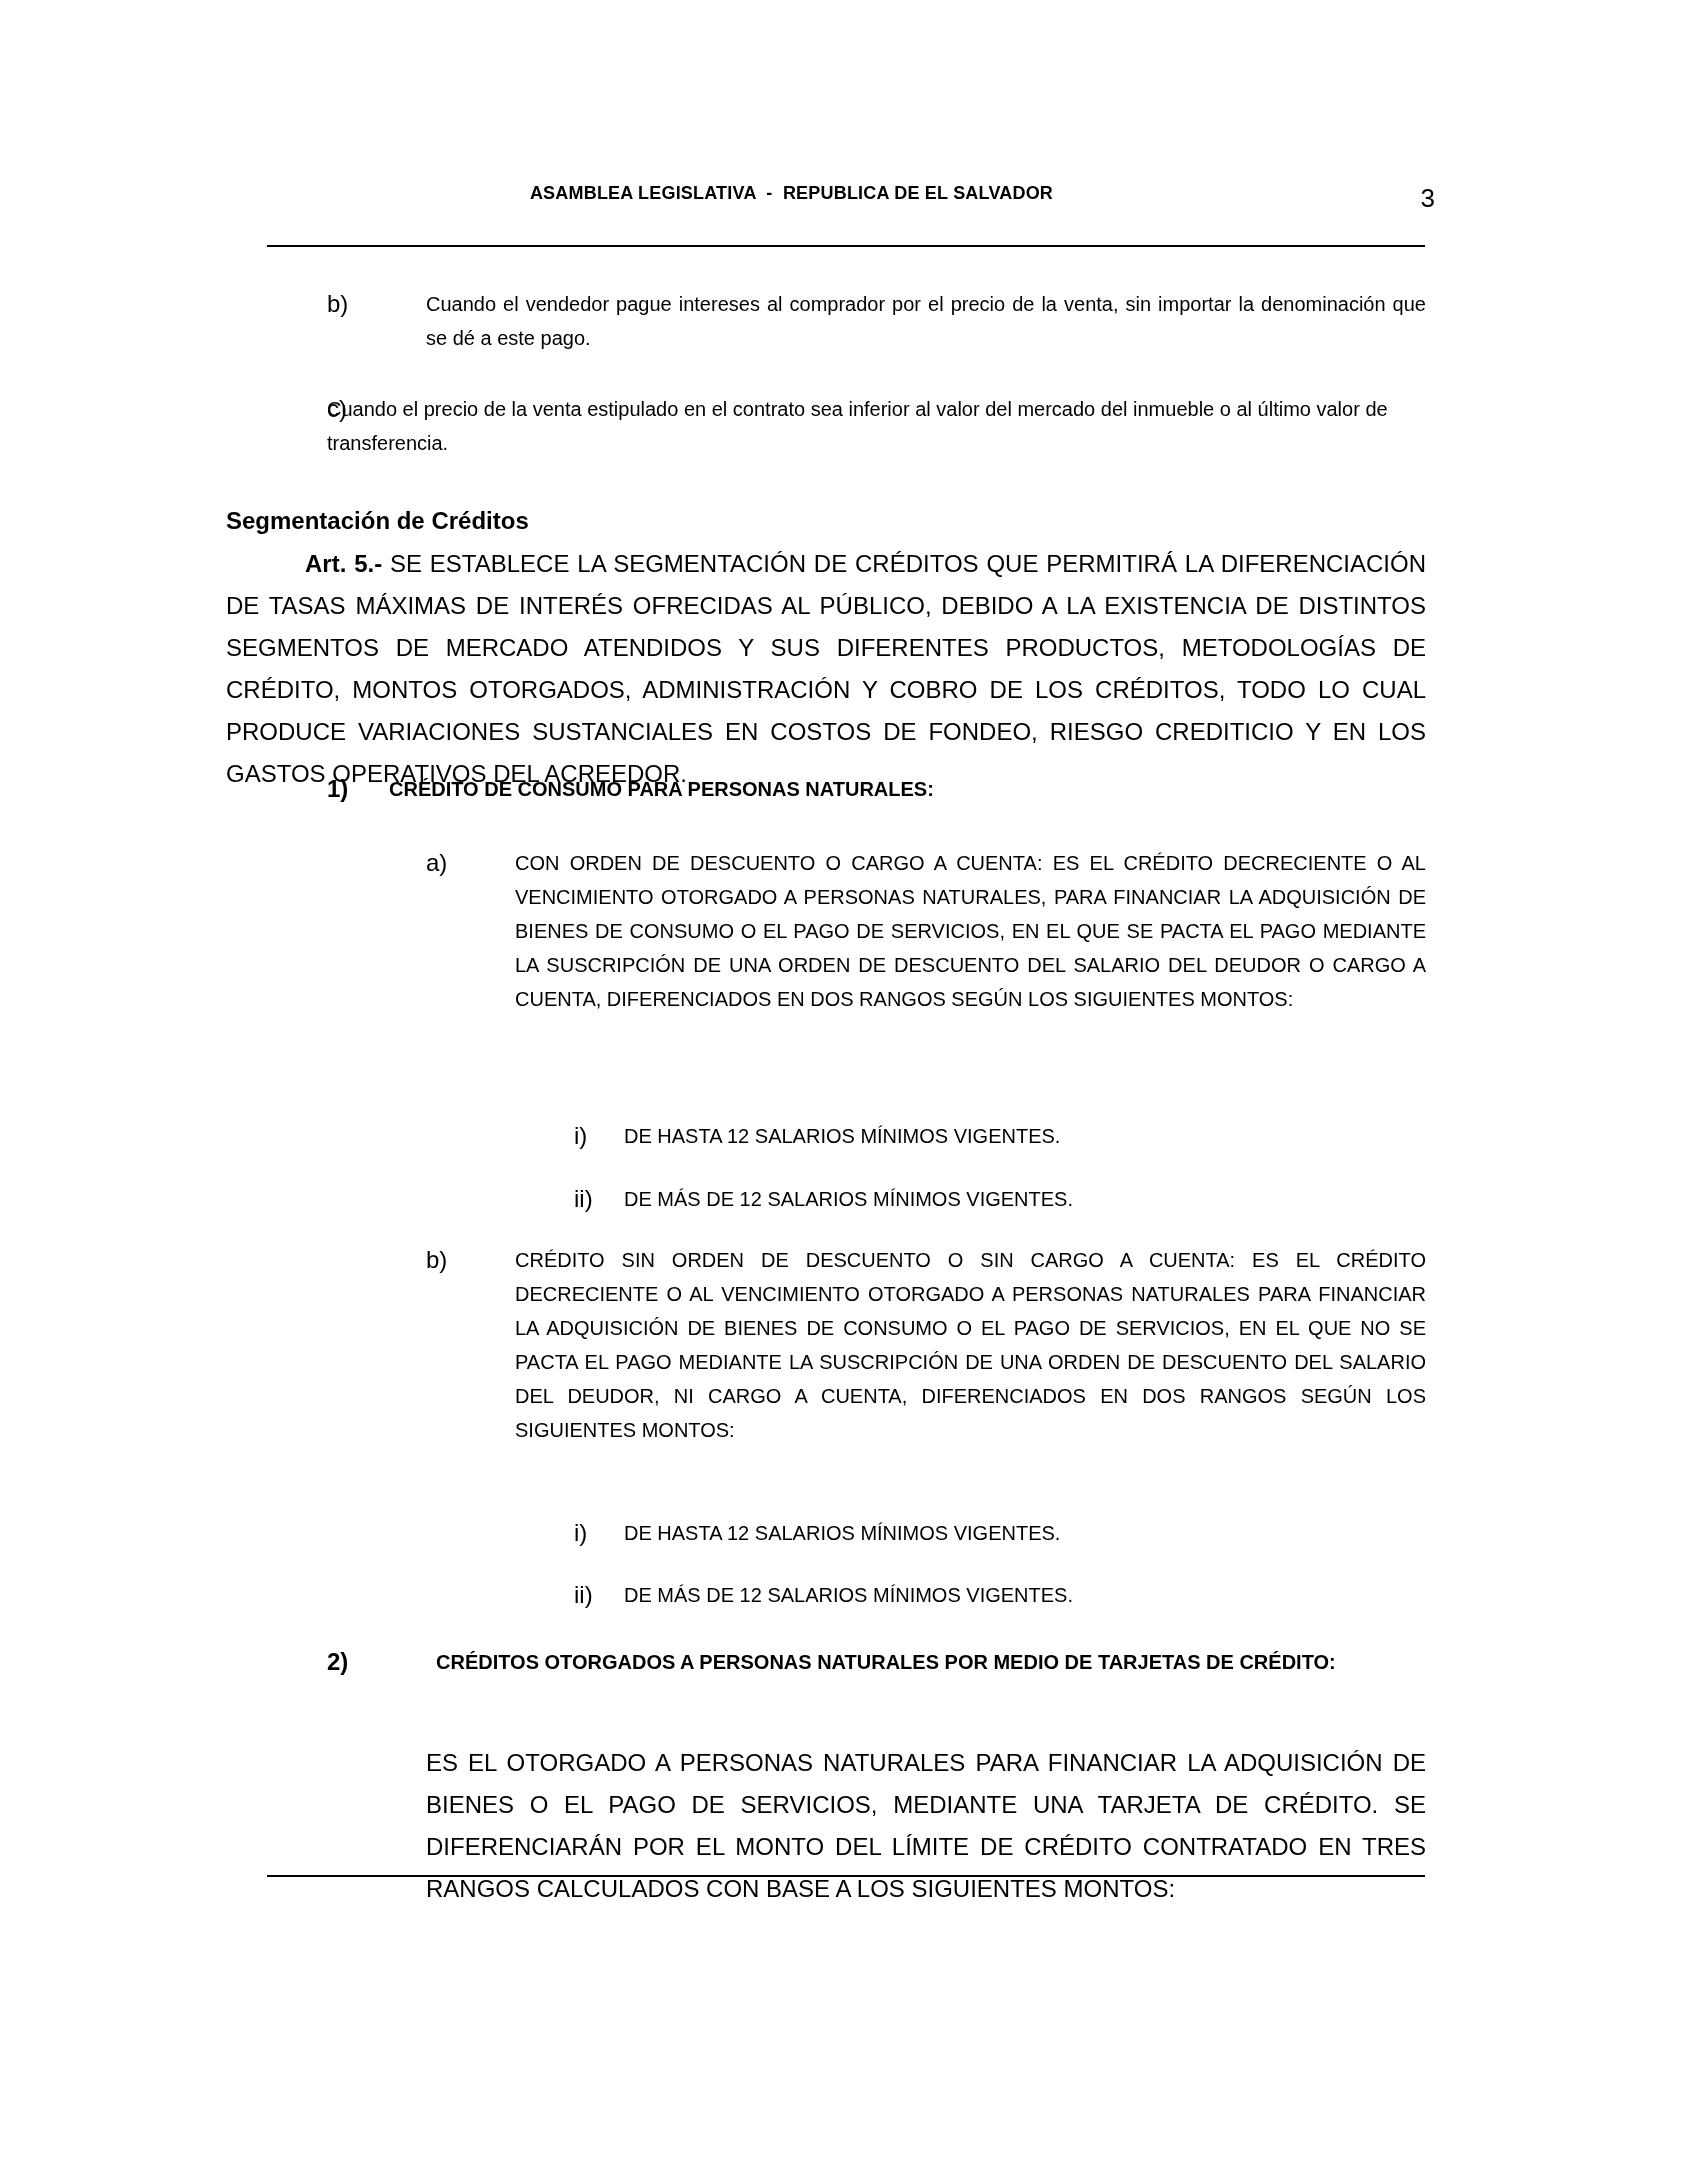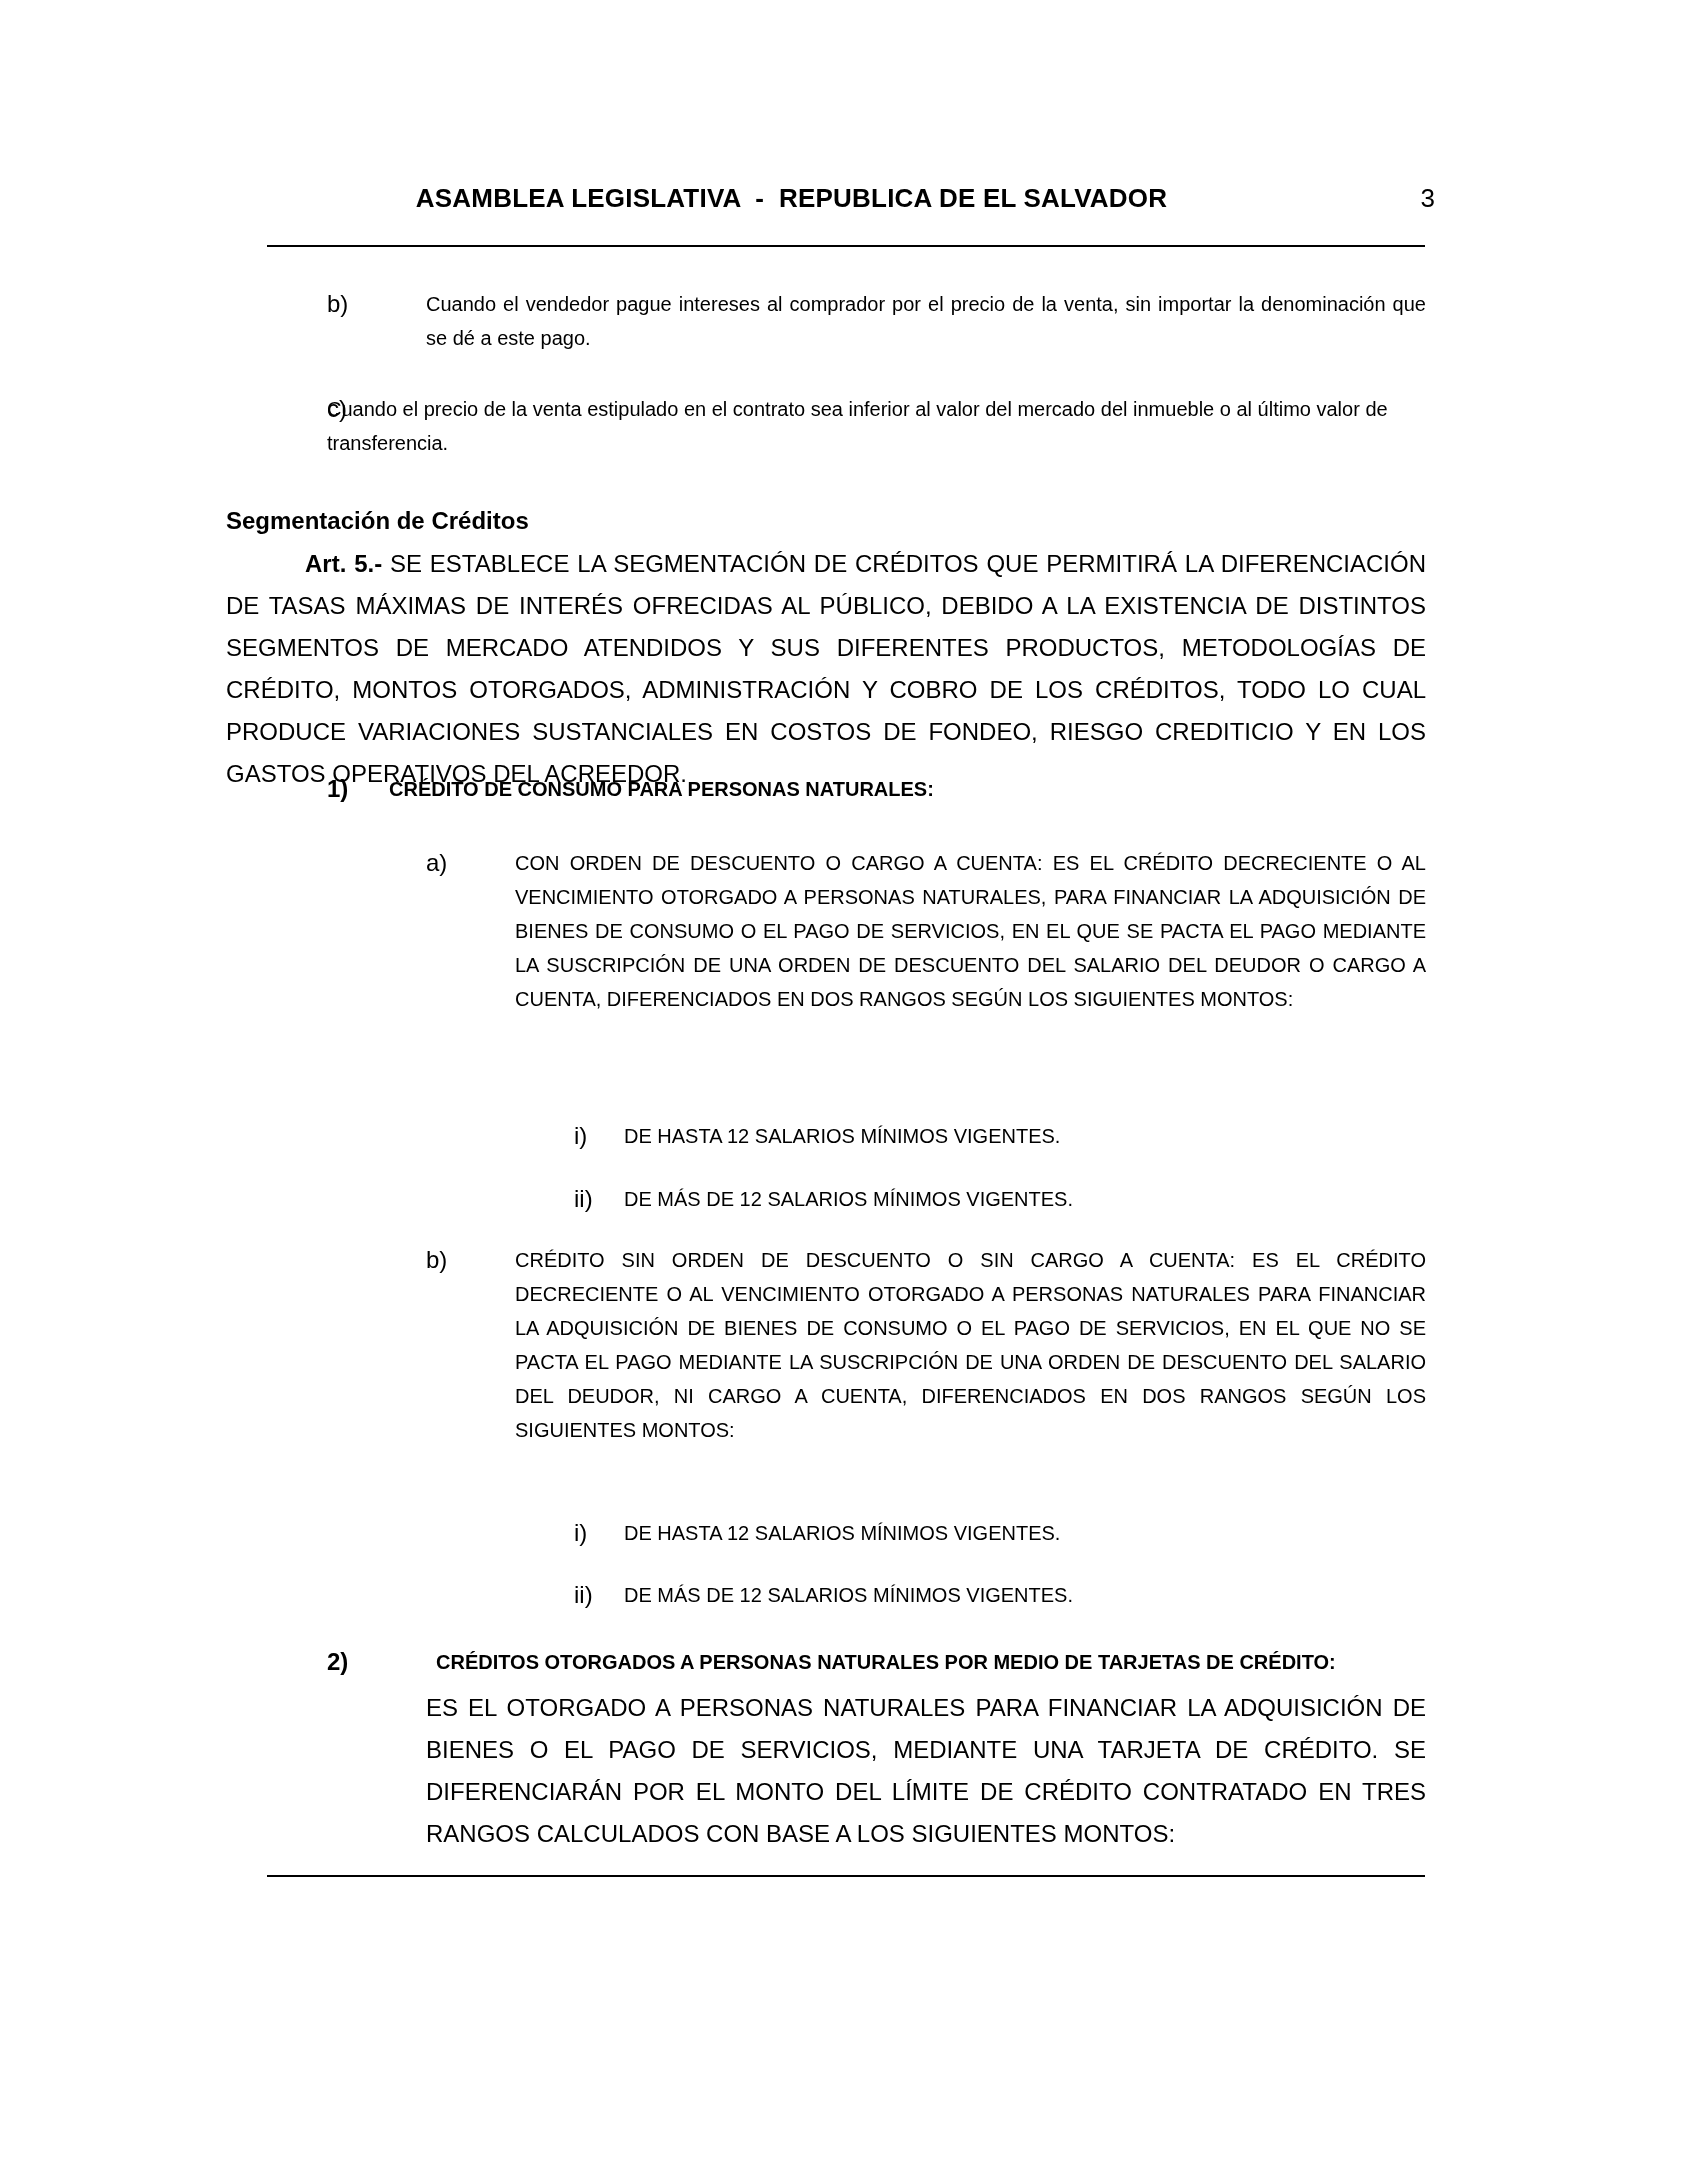--- a/index.html
+++ b/index.html
@@ -31,21 +31,21 @@
     top: 183px;
     width: 1168px;
   }
   .header-row {
     display: flex;
     align-items: baseline;
     justify-content: center;
     position: relative;
   }
   .header-title {
-    font-size: 26px;
+    font-size: 18px;
     font-weight: bold;
     letter-spacing: 0.2px;
     white-space: pre;
     text-align: center;
     margin-right: 119px;
   }
   .page-number {
     position: absolute;
     right: 0;
     top: 0;
@@ -194,20 +194,20 @@
     <div class="row" style="left:574px; top:1578px; width:851px;">
       <span class="marker">ii)</span>
       <div class="body nojust" style="margin-left:50px;">DE MÁS DE 12 SALARIOS MÍNIMOS VIGENTES.</div>
     </div>
 
     <div class="row" style="left:327px; top:1645px; width:1099px;">
       <span class="marker bold">2)</span>
       <div class="body bold" style="margin-left:109px;">CRÉDITOS OTORGADOS A PERSONAS NATURALES POR MEDIO DE TARJETAS DE CRÉDITO:</div>
     </div>
 
-    <div class="blk para-justify" style="left:426px; top:1687px; width:1000px;">ES EL OTORGADO A PERSONAS NATURALES PARA FINANCIAR LA ADQUISICIÓN DE BIENES O EL PAGO DE SERVICIOS, MEDIANTE UNA TARJETA DE CRÉDITO. SE DIFERENCIARÁN POR EL MONTO DEL LÍMITE DE CRÉDITO CONTRATADO EN TRES RANGOS CALCULADOS CON BASE A LOS SIGUIENTES MONTOS:</div>
+    <div class="blk para-justify" style="left:426px; top:1742px; width:1000px;">ES EL OTORGADO A PERSONAS NATURALES PARA FINANCIAR LA ADQUISICIÓN DE BIENES O EL PAGO DE SERVICIOS, MEDIANTE UNA TARJETA DE CRÉDITO. SE DIFERENCIARÁN POR EL MONTO DEL LÍMITE DE CRÉDITO CONTRATADO EN TRES RANGOS CALCULADOS CON BASE A LOS SIGUIENTES MONTOS:</div>
 
   </div>
 
   <div class="footer-rule"></div>
 
 </div>
 
 
 </body></html>

